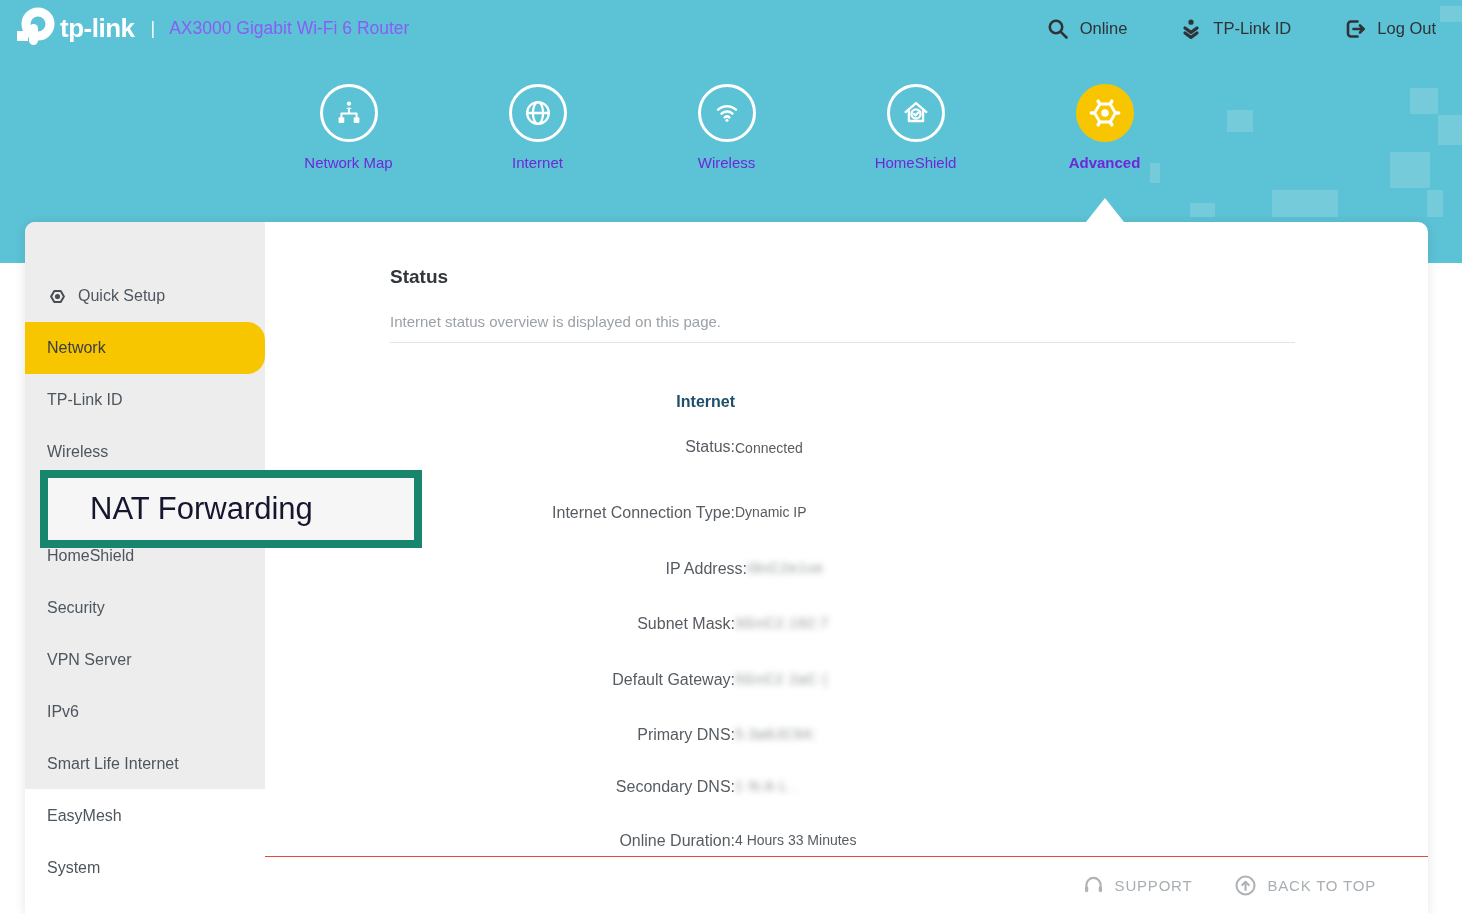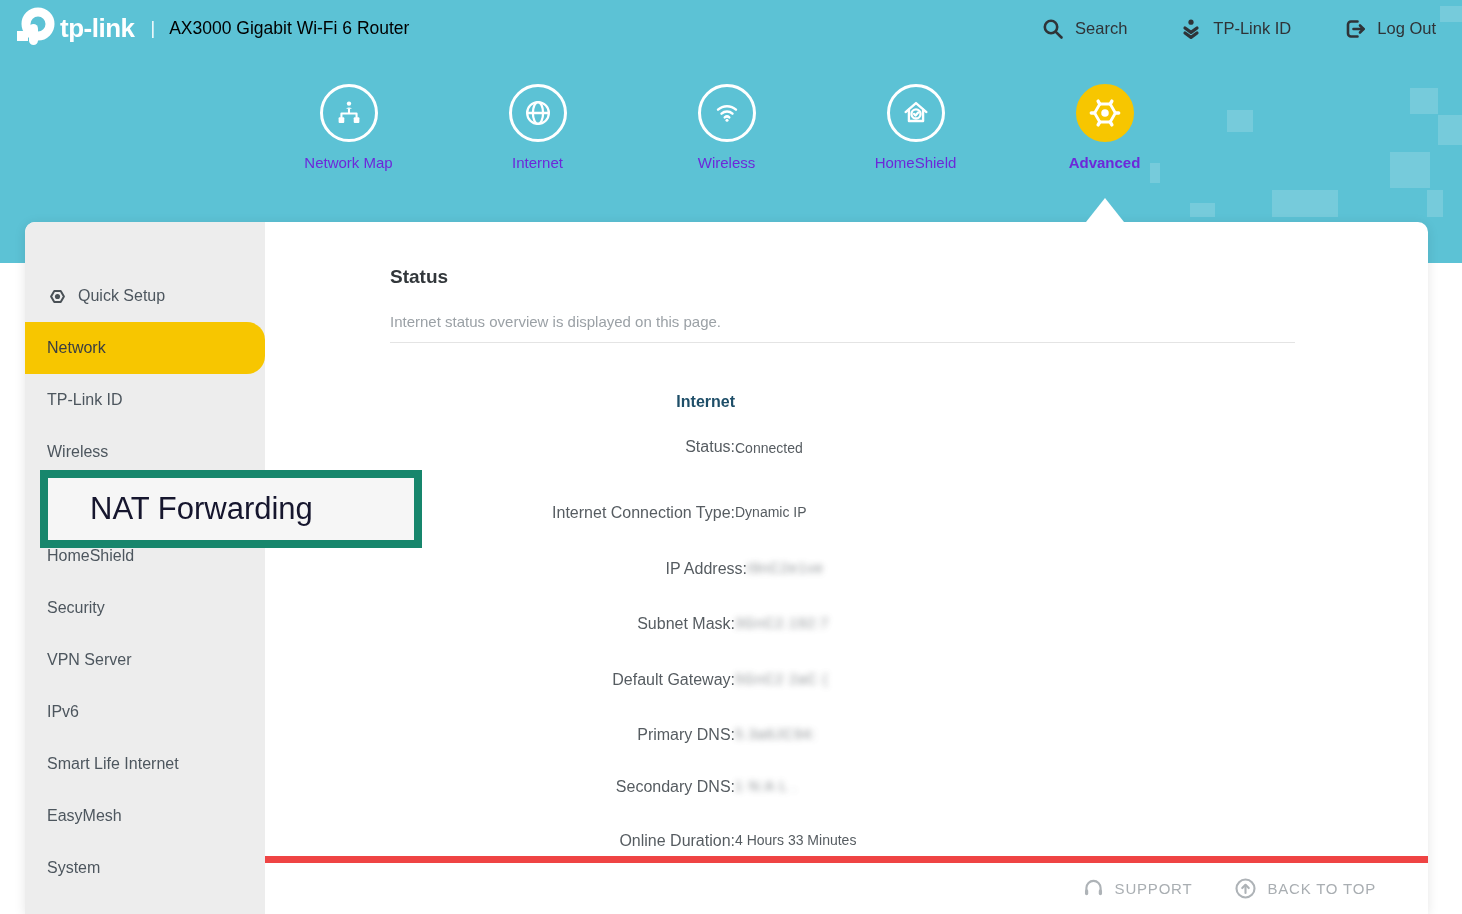--- a/index.html
+++ b/index.html
@@ -9,55 +9,55 @@
     font-family:"Liberation Sans", sans-serif;
   }
   
   .blue-bg { position:absolute; left:0; top:0; width:1462px; height:263px; background:#5cc2d5; z-index:0; }
   .decor { position:absolute; background:rgba(255,255,255,0.16); }
 
   .topbar { position:absolute; left:0; top:0; width:1462px; height:57px; display:flex; align-items:center; padding:0 26px 0 12px; z-index:3; }
   .brand { display:flex; align-items:center; }
   .brand-text { color:#fff; font-size:26px; font-weight:bold; letter-spacing:-0.5px; margin-left:4px; }
   .title-sep { color:#fff; font-size:18px; margin:0 14px 0 16px; opacity:.95; }
-  .device-title { color:#000000; font-size:17.5px;text-align:center; }
+  .device-title { color:#8b5cf6; font-size:17.5px;text-align:center; }
   .topbar-right { margin-left:auto; display:flex; align-items:center; gap:52px; }
   .topbar-item { display:flex; align-items:center; gap:10px; color:#2f3337; font-size:16.5px; cursor:pointer; }
 
   .nav { position:absolute; left:254px; top:84px; display:flex; z-index:3; }
   .nav-item { width:189px; text-align:center; cursor:pointer; }
   .nav-circle { width:58px; height:58px; border:3px solid #ffffff; border-radius:50%; margin:0 auto; display:flex; align-items:center; justify-content:center; }
   .nav-item.active .nav-circle { background:#f7c600; border-color:#f7c600; }
   .nav-label { margin-top:12px; color:#6d28d9; font-size:15px; }
   .nav-item.active .nav-label { font-weight:bold; }
 
   
   .panel { position:absolute; left:25px; top:222px; width:1403px; height:692px; background:#ffffff; border-radius:10px 10px 0 0; box-shadow:0 2px 12px rgba(0,0,0,0.10); z-index:2; }
   .pointer-triangle { position:absolute; top:-24px; left:1061px; width:0; height:0;
     border-left:19px solid transparent; border-right:19px solid transparent; border-bottom:24px solid #ffffff; }
 
   
-  .sidebar { position:absolute; left:0; top:0; width:240px; height:692px; background:#ededed; border-radius:10px 0 0 0; padding-top:48px; }
+  .sidebar { position:absolute; left:0; top:0; width:240px; height:567px; background:#ededed; border-radius:10px 0 0 0; padding-top:48px; }
   .side-item { height:52px; display:flex; align-items:center; padding-left:22px; font-size:16px; color:#4d565e; cursor:pointer; }
   .side-item .side-icon { margin-right:10px; display:flex; }
   .side-item.active { background:#f7c600; border-radius:0 18px 18px 0; color:#3a3e42; width:240px; }
   .side-spacer { height:52px; }
 
   
   .main { position:absolute; left:240px; top:0; width:1163px; height:692px; }
   .page-title { position:absolute; left:125px; top:44px; font-size:19px; font-weight:bold; color:#32373b; }
   .page-subtitle { position:absolute; left:125px; top:91px; font-size:15px; color:#9ba1a6; }
   .title-divider { position:absolute; left:125px; top:120px; width:905px; height:1px; background:#e4e4e4; }
   .field-row { position:absolute; left:0; width:100%; display:flex; }
   .row-label { width:470px; text-align:right; color:#565c61; font-size:16px; }
   .row-value { color:#565c61; font-size:14px; }
   .section-title { color:#1e4e68; font-weight:bold; }
   .redacted { filter:blur(3px); opacity:.7; letter-spacing:1px; }
 
-  .footer { position:absolute; left:0; bottom:0; width:1163px; height:58px; background:#fff; border-top:7px solid #ef4444; display:flex; align-items:center; justify-content:flex-end; gap:42px; padding-right:52px; }
+  .footer { position:absolute; left:0; bottom:0; width:1163px; height:58px; background:#fff; border-top:1px solid #ef4444; display:flex; align-items:center; justify-content:flex-end; gap:42px; padding-right:52px; }
   .footer-item { display:flex; align-items:center; gap:10px; color:#a9aeb2; font-size:15px; letter-spacing:0.8px; cursor:pointer; }
 
   
   .nat-overlay { position:absolute; left:40px; top:470px; width:382px; height:78px; border:8px solid #17866c; background:#f6f6f6; z-index:30; display:flex; align-items:center; padding-left:42px; font-size:31px; color:#16162e; cursor:pointer; }
 </style>
 </head>
 <body>
 
 <div class="blue-bg">
   <div class="decor" style="left:1227px; top:110px; width:26px; height:22px;"></div>
@@ -89,21 +89,21 @@
   <span class="device-title">AX3000 Gigabit Wi-Fi 6 Router</span>
 
   <div class="topbar-right">
     <div class="topbar-item">
       <span style="display:flex;">
         <svg width="24" height="24" viewBox="0 0 24 24" fill="none" stroke="#2f3337" stroke-width="2.6" stroke-linecap="round">
           <circle cx="10" cy="10" r="6.2"></circle>
             <line x1="14.8" y1="14.8" x2="20.5" y2="20.5"></line>
         </svg>
       </span>
-      <span>Search</span>
+      <span>Online</span>
     </div>
     <div class="topbar-item">
       <span style="display:flex;">
         <svg width="24" height="24" viewBox="0 0 24 24" fill="none" stroke="#2f3337" stroke-width="3.2" stroke-linecap="round" stroke-linejoin="round">
           <circle cx="12" cy="5.2" r="2.6" fill="#2f3337" stroke="none"></circle>
           <path d="M6 11 L12 15.4 L18 11"></path>
           <path d="M6 16 L12 20.4 L18 16"></path>
         </svg>
       </span>
       <span>TP-Link ID</span>

